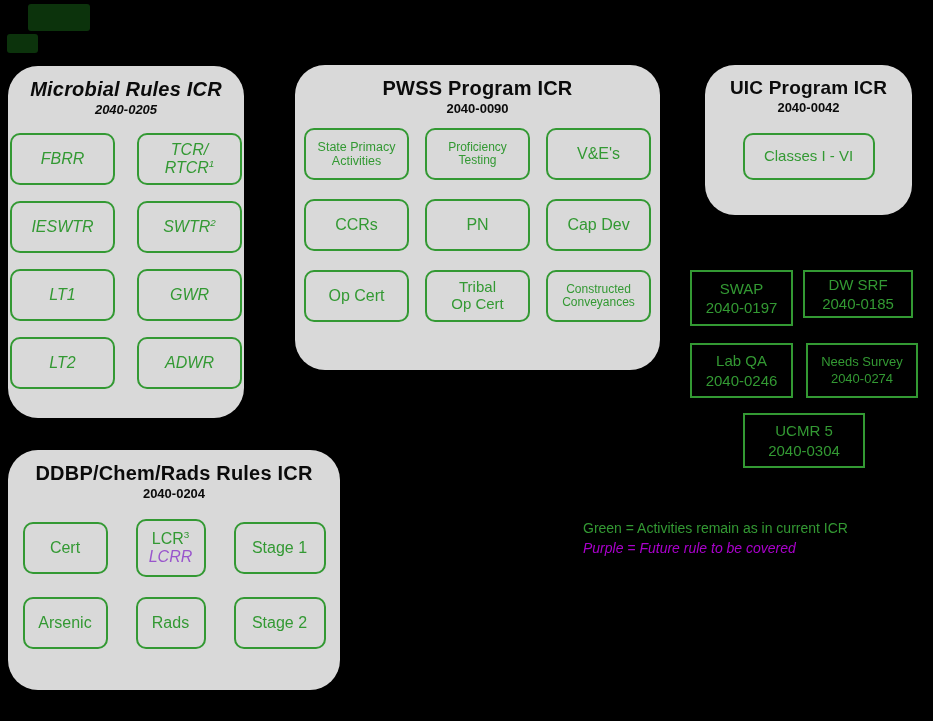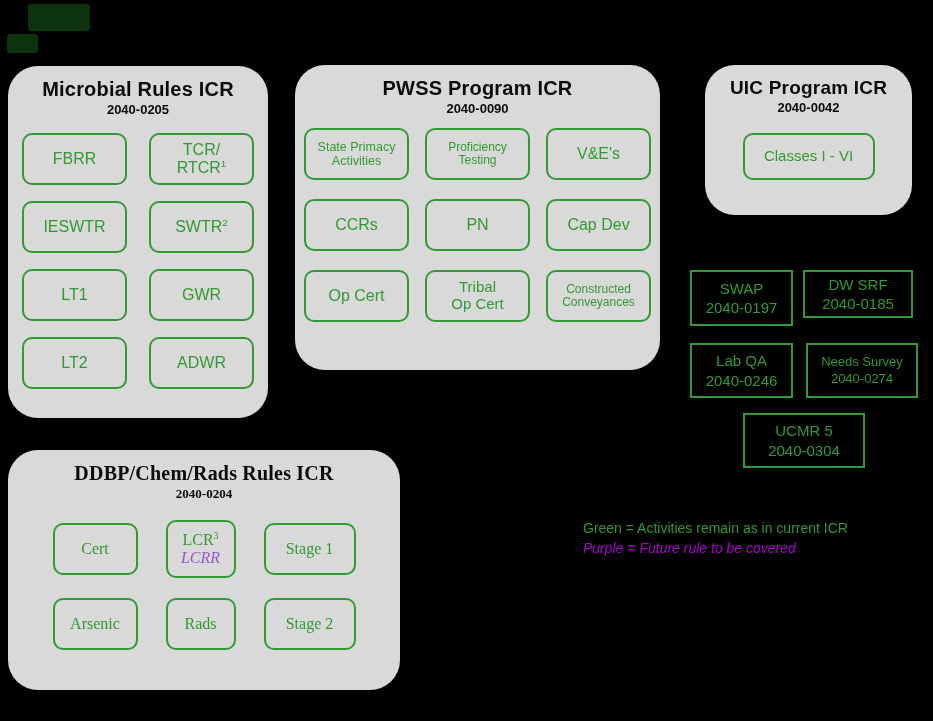--- a/index.html
+++ b/index.html
@@ -37,21 +37,21 @@
   sup { font-size:0.62em; line-height:0; }
 </style>
 </head>
 <body>
 
 <div class="root">
 
   <div class="darkbox" style="left:28px; top:4px; width:62px; height:27px;"></div>
   <div class="darkbox" style="left:7px; top:34px; width:31px; height:19px;"></div>
 
-  <div class="panel" style="left:8px; top:66px; width:260px; height:352px;">
+  <div class="panel" style="left:8px; top:66px; width:236px; height:352px;font-style:italic;">
     <div class="panel-title">Microbial Rules ICR</div>
     <div class="panel-code">2040-0205</div>
     <div class="boxes" style="grid-template-columns:105px 105px; column-gap:22px; row-gap:16px; margin-top:16px;">
       <div class="gbox">
           <span>FBRR</span>
         </div>
       <div class="gbox">
         <span>TCR/</span>
         <span><span>RTCR</span><sup>1</sup></span>
       </div>
@@ -117,21 +117,21 @@
   <div class="panel" style="left:705px; top:65px; width:207px; height:150px;">
     <div class="panel-title" style="font-size:19px;">UIC Program ICR</div>
     <div class="panel-code">2040-0042</div>
     <div class="boxes" style="grid-template-columns:132px; margin-top:18px;">
       <div class="gbox" style="height:47px; font-size:15px;">
         <span>Classes I - VI</span>
       </div>
     </div>
   </div>
 
-  <div class="panel" style="left:8px; top:450px; width:392px; height:240px;font-family:Liberation Serif, serif;">
+  <div class="panel" style="left:8px; top:450px; width:332px; height:240px;">
     <div class="panel-title">DDBP/Chem/Rads Rules ICR</div>
     <div class="panel-code">2040-0204</div>
     <div class="boxes" style="grid-template-columns:85px 70px 92px; column-gap:28px; row-gap:20px; margin-top:18px;">
       <div class="gbox">
           <span>Cert</span>
         </div>
       <div class="gbox" style="height:58px;">
         <span><span>LCR</span><sup>3</sup></span>
         <span class="lcrr">LCRR</span>
       </div>

